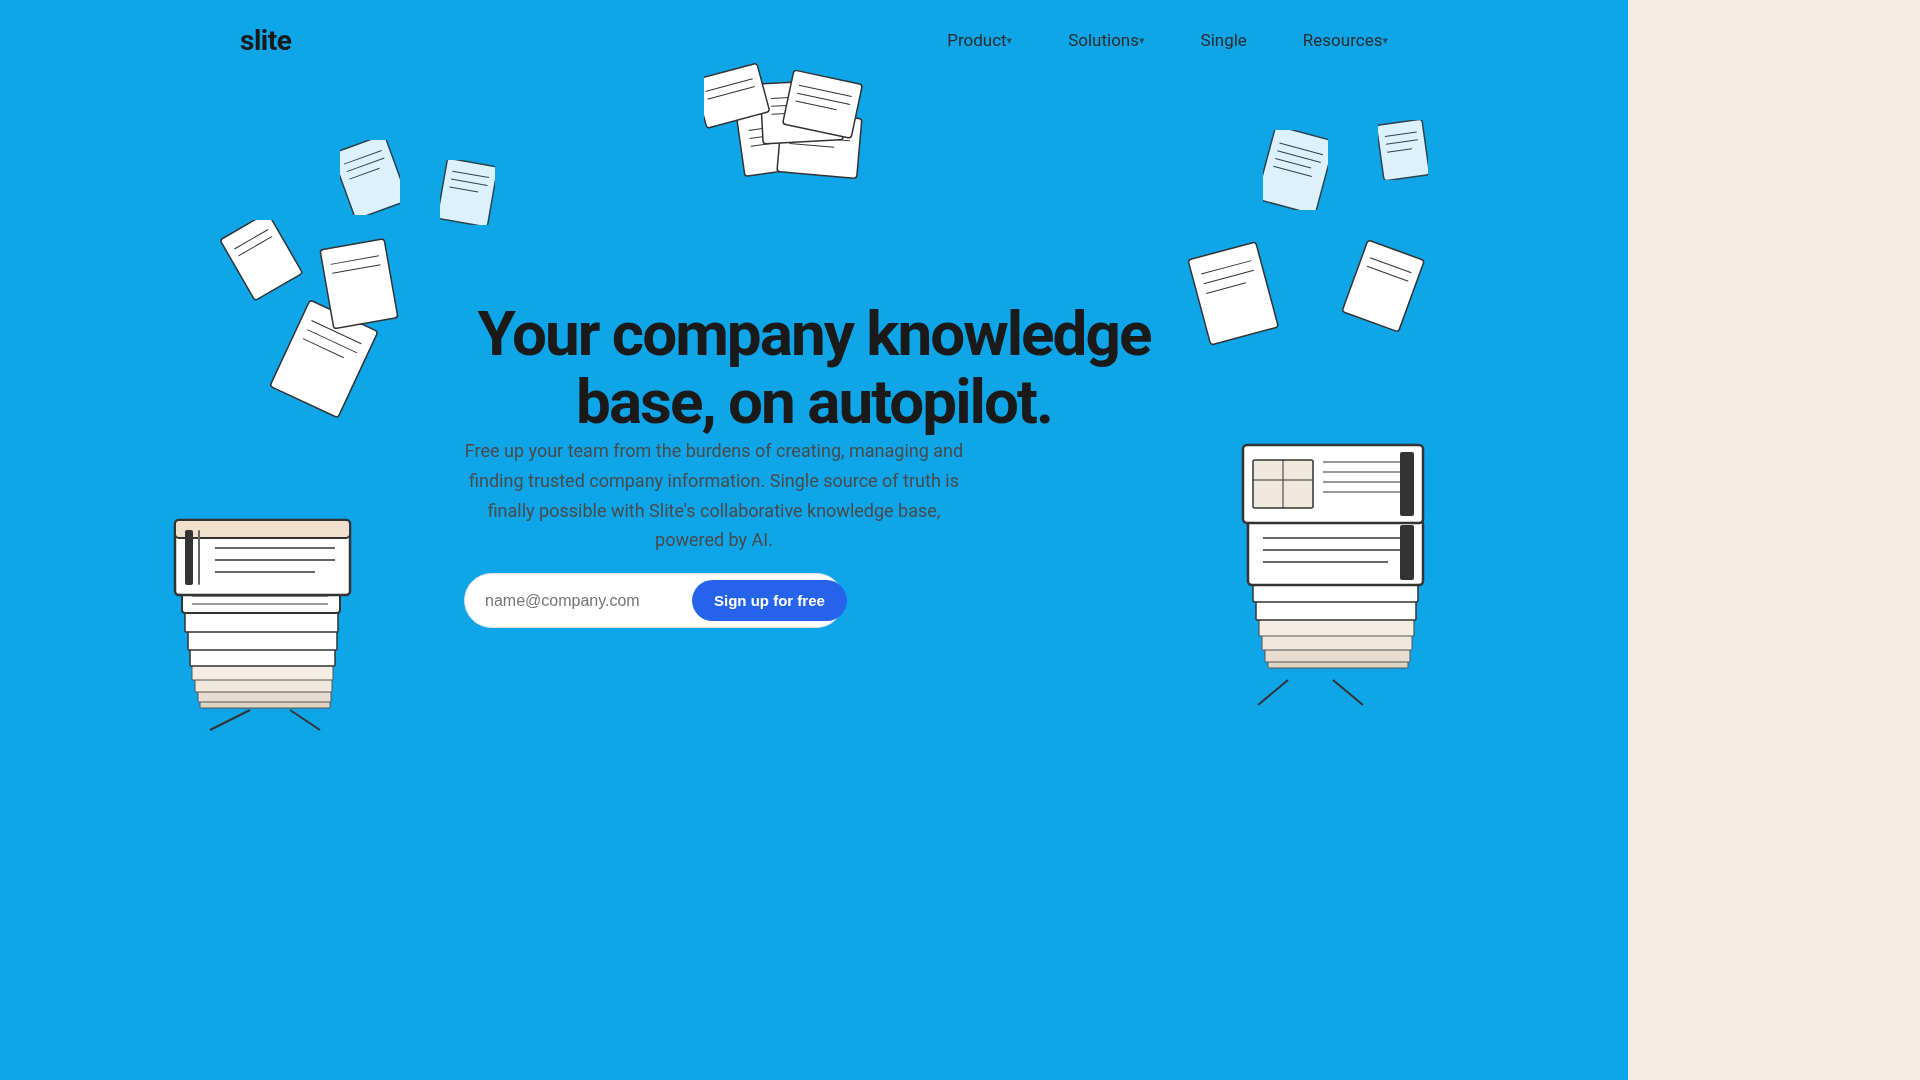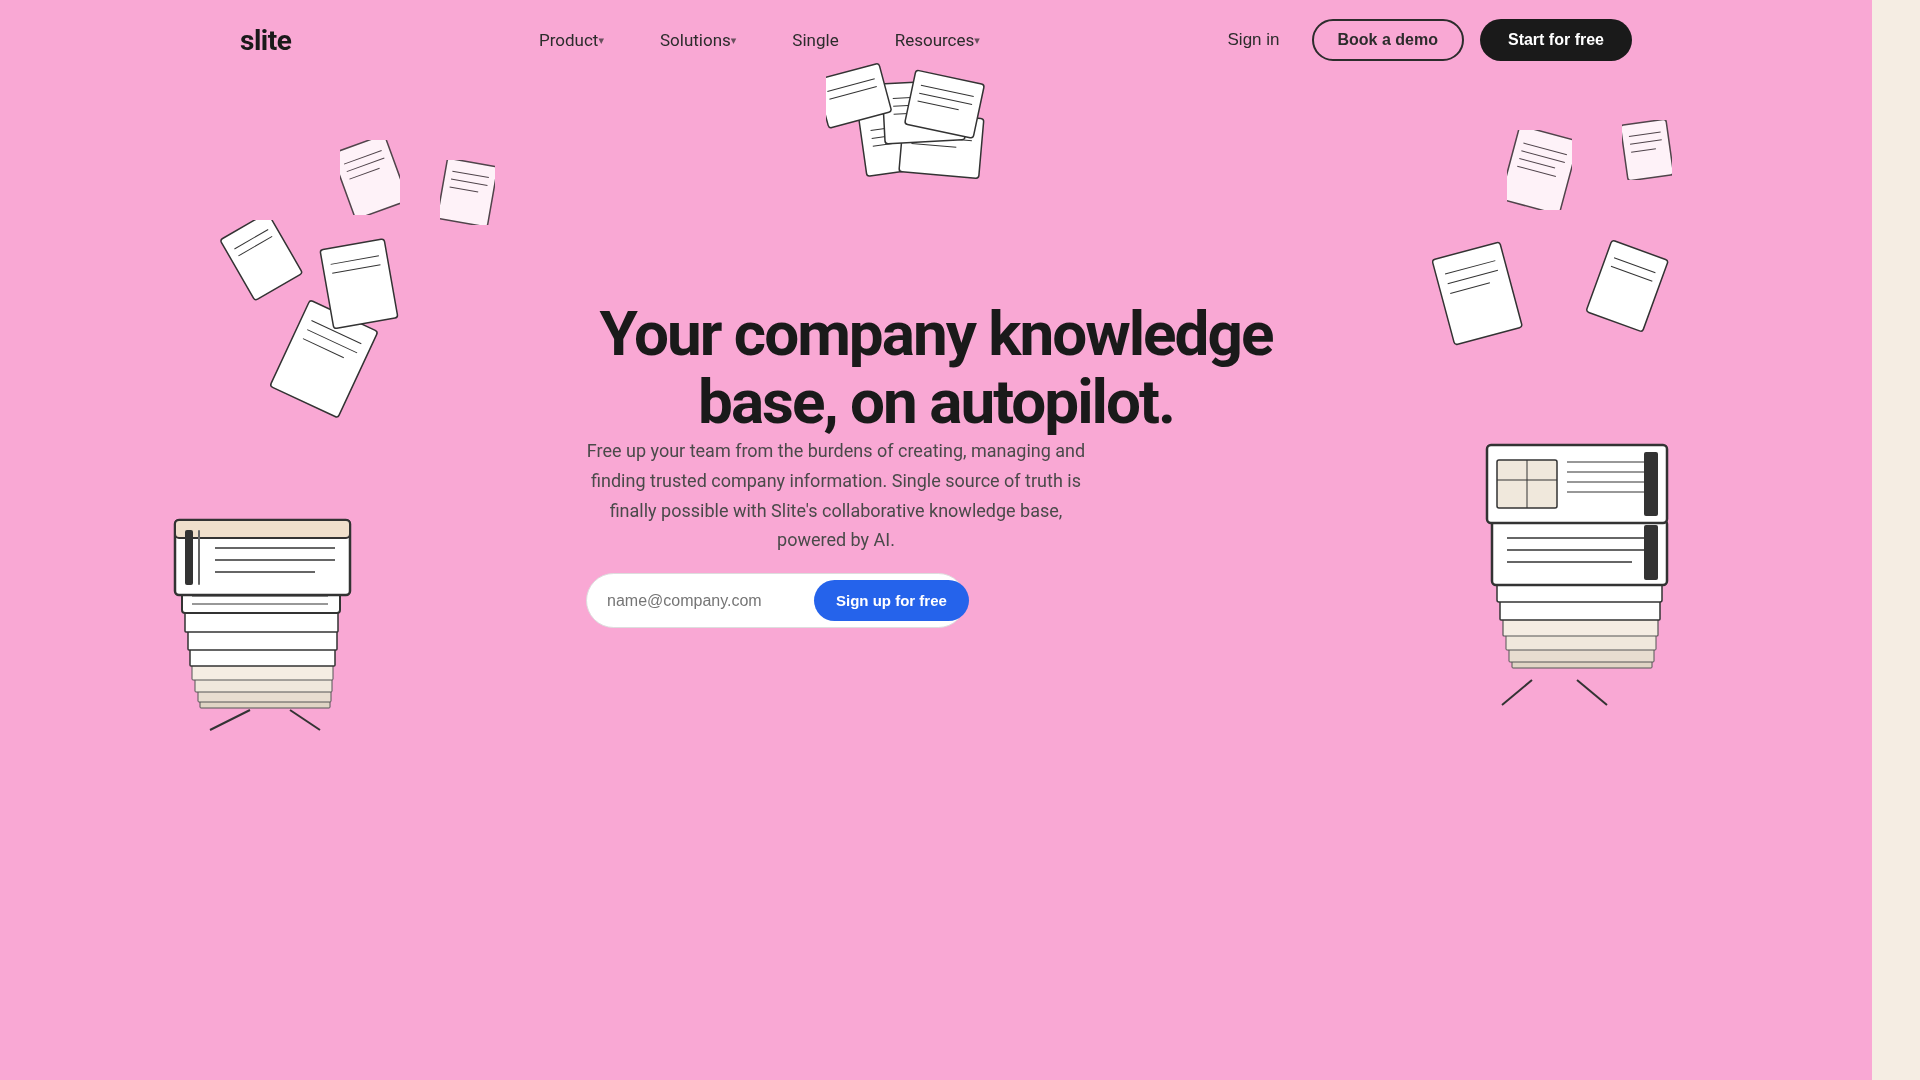--- a/index.html
+++ b/index.html
@@ -166,23 +166,23 @@
       padding: 12px 22px;
       font-size: 15px;
       font-weight: 600;
       cursor: pointer;
       white-space: nowrap;
     }
 
     
     .page-wrapper {
       position: relative;
-      width: 1872px;
+      width: 1628px;
       min-height: 1080px;
-      background-color: #f9a8d4;
+      background-color: #0ea5e9;
     }
 
     
     .float-paper {
       position: absolute;
       opacity: 0.85;
     }
   </style>
 </head>
 <body>
@@ -209,25 +209,20 @@
           <span>Single</span>
         </a>
       </li>
       <li>
         <a href="#">
           <span>Resources</span>
           <span class="chevron">▾</span>
         </a>
       </li>
     </ul>
-    <div class="nav-actions">
-      <button class="btn-signin">Sign in</button>
-      <button class="btn-demo">Book a demo</button>
-      <button class="btn-start">Start for free</button>
-    </div>
   </nav>
 
   <div class="hero">
 
     <div class="illustrations">
 
       <svg class="paper-pile-top" width="220" height="130" viewBox="0 0 220 130" fill="none">
 
         <g transform="translate(10,40) rotate(-8)">
           <rect x="20" y="20" width="80" height="60" rx="3" fill="white" stroke="#333" stroke-width="1.5"></rect>

